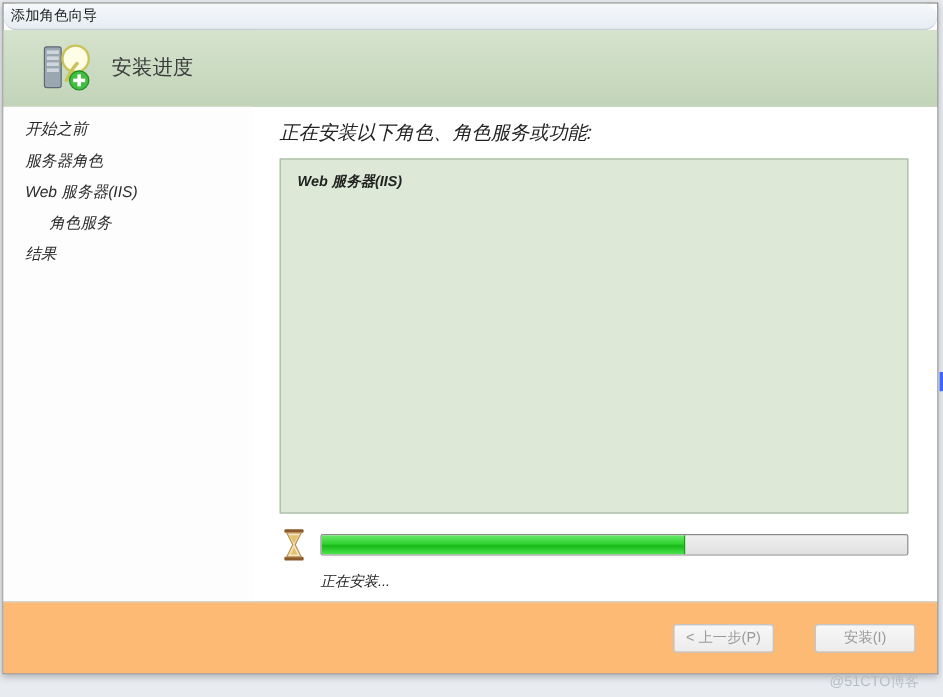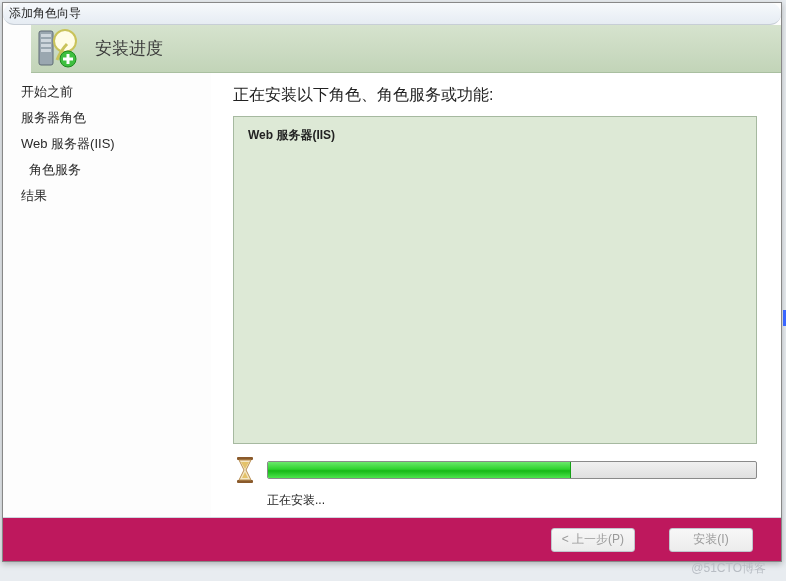--- a/index.html
+++ b/index.html
@@ -11,36 +11,35 @@
     box-shadow: 0 2px 6px rgba(0,0,0,0.25);
     display: flex; flex-direction: column;
   }
   .titlebar {
     height: 22px; background: linear-gradient(#f6f9fc,#e6ecf3);
     border-bottom: 1px solid #c7ced6; display: flex; align-items: center;
     padding: 0 6px; font-size: 12px; color: #222; border-radius: 11px;
   }
 
   .header {
-    height: 48px; background: linear-gradient(#d6e3ce,#c2d4b8);
+    height: 64px; background: linear-gradient(#d6e3ce,#c2d4b8);
     border-bottom: 1px solid #a9bfa0; display: flex; align-items: center;
-    padding: 0 4px;
-    margin-left: 28px;
+    padding: 0 30px;
   }
   .header-icon { width: 44px; height: 44px; margin-right: 16px; position: relative; }
   .header-title { font-size: 17px; color: #3b3b3b; font-weight: 500; }
 
-  .body { flex: 1; display: flex; background: #fff; }
+  .body { flex: 1; display: flex; background: #fff; font-style: italic; }
 
   .sidebar {
     width: 208px; background: #fdfdfd; border-right: 0;
     padding-top: 6px; font-size: 13px; color: #2a2a2a;
   }
   .side-item { padding: 4px 10px 4px 18px; line-height: 18px; cursor: default; }
-  .side-item.sub { padding-left: 26px; }
+  .side-item.sub { padding-left: 38px; }
   .side-item.selected { background: #1e90ff; color: #fff; }
 
   .main { flex: 1; padding: 12px 24px 8px 22px; display: flex; flex-direction: column; }
   .main-desc { font-size: 16px; color: #222; margin-bottom: 10px; }
 
   .panel {
     flex: 1; border: 1px solid #a6b9a0; background: #dde9d6;
     padding: 10px 14px; font-size: 12px; color: #222; overflow: auto;
   }
   .panel-head { font-weight: bold; margin-bottom: 4px; }
@@ -52,23 +51,23 @@
     background: linear-gradient(#f0f0f0,#e0e0e0); position: relative; overflow: hidden;
   }
   .progress-inner {
     position: absolute; left: 0; top: 0; bottom: 0; width: 62%;
     background: linear-gradient(to bottom,#6be86b 0%,#2fd22f 45%,#17b817 55%,#4de64d 100%);
     border-right: 1px solid #15a015;
   }
   .status-text { font-size: 12px; color: #222; margin: 4px 0 0 34px; }
 
   .footer {
-    height: 44px; border-top: 1px solid #cfd6de; background: #be185d;
+    height: 60px; border-top: 1px solid #cfd6de; background: #fdba74;
     display: flex; align-items: center; justify-content: flex-end;
-    padding: 0 28px; gap: 8px;
+    padding: 0 18px; gap: 8px;
   }
   .btn {
     min-width: 84px; height: 24px; font-size: 12px; color: #333;
     background: linear-gradient(#fdfdfd,#e9edf2); border: 1px solid #a8b2bd;
     border-radius: 3px; padding: 0 10px; cursor: pointer;
   }
   .btn:disabled { color: #9a9a9a; background: linear-gradient(#f7f7f7,#ececec); border-color: #c0c6cd; cursor: default; }
   .gap { width: 18px; }
 
   .watermark {

